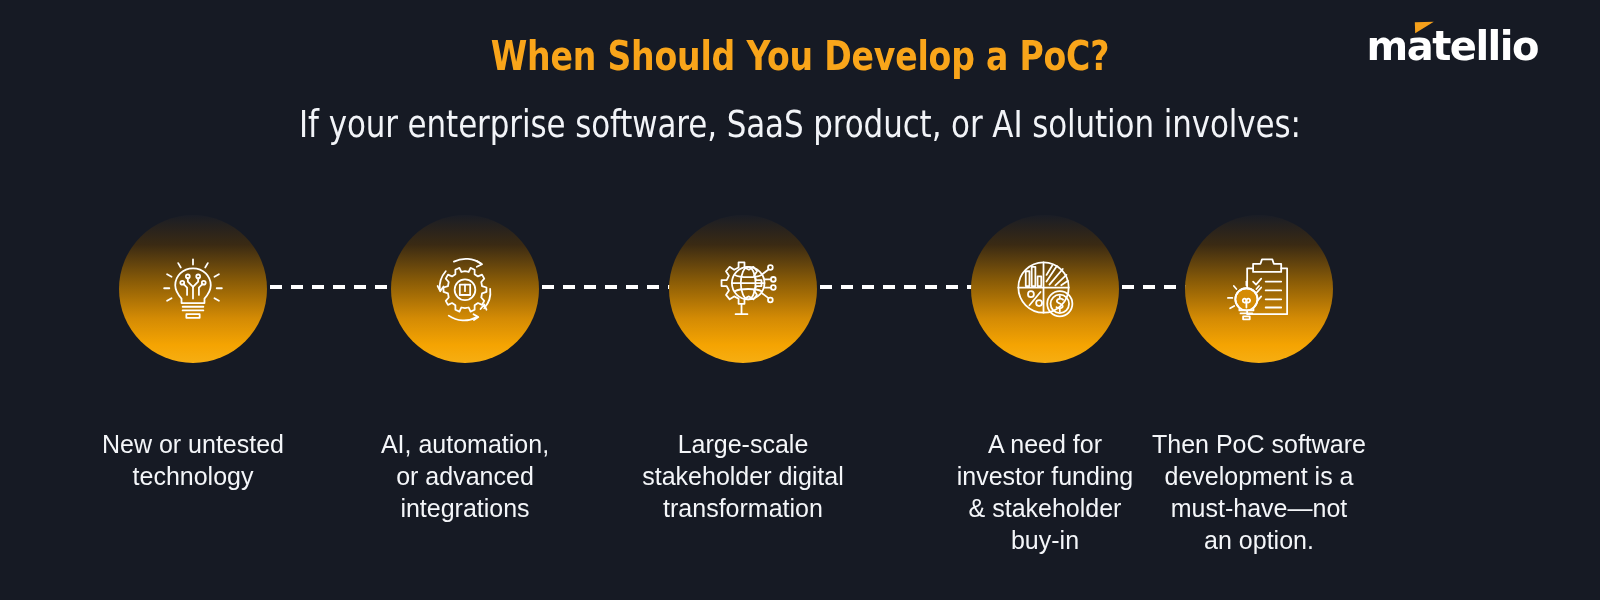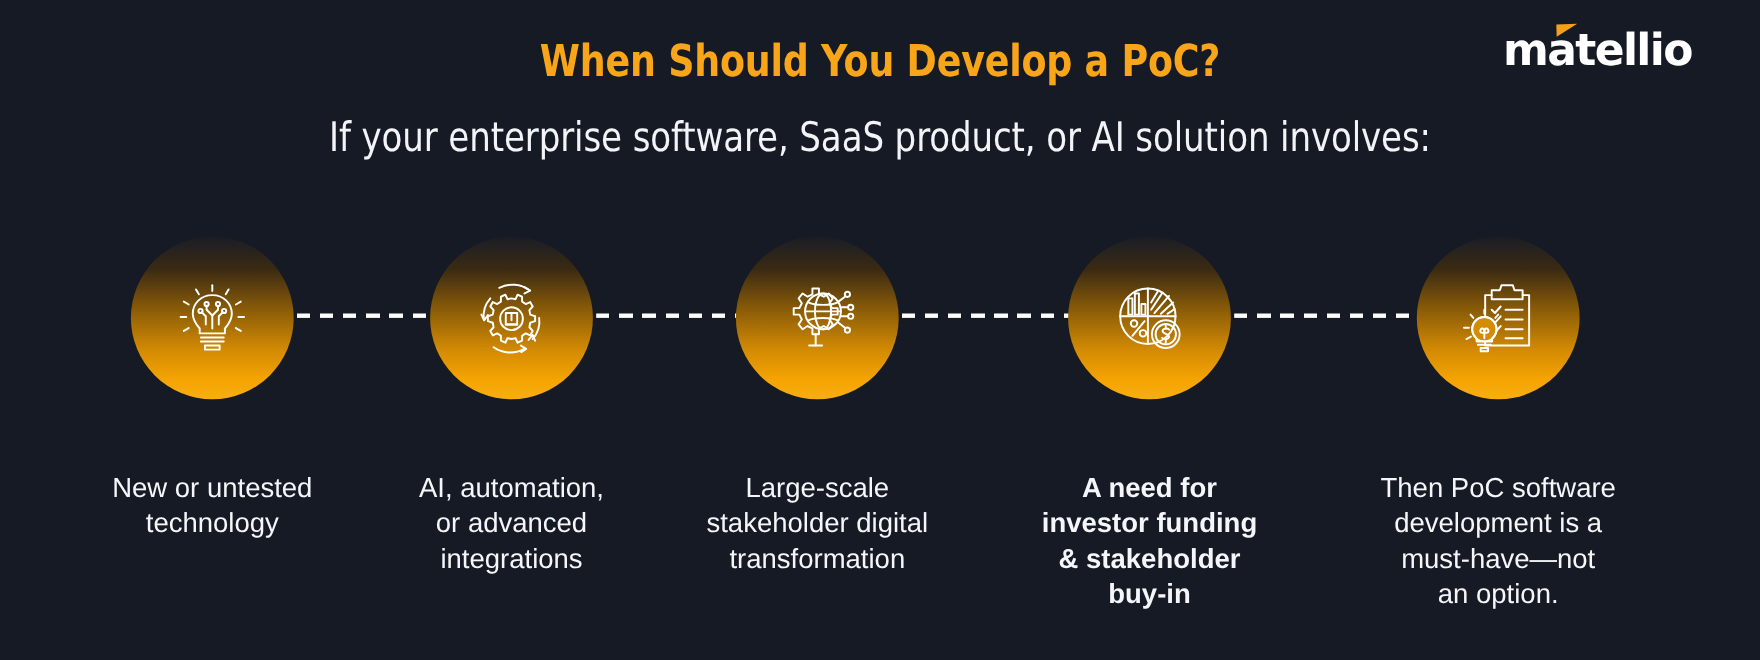--- a/index.html
+++ b/index.html
@@ -242,21 +242,21 @@
             <line x1="48" y1="70" x2="48" y2="84"></line>
             <line x1="40" y1="84" x2="56" y2="84"></line>
           </g>
         </svg>
       </div>
       <div class="caption">Large-scale
 stakeholder digital
 transformation</div>
     </div>
 
-    <div class="step" style="left:905px;font-weight:bold;">
+    <div class="step" style="left:905px;">
       <div class="bubble">
         <svg viewBox="0 0 100 100">
           <g fill="none" stroke="#ffffff" stroke-width="2.4" stroke-linecap="round" stroke-linejoin="round">
             <circle cx="48" cy="48" r="34"></circle>
             <line x1="48" y1="14" x2="48" y2="82"></line>
             <line x1="14" y1="48" x2="82" y2="48"></line>
 
             <rect x="24" y="26" width="5" height="20"></rect>
             <rect x="32" y="20" width="5" height="26"></rect>
             <rect x="40" y="33" width="5" height="13"></rect>
@@ -278,21 +278,21 @@
             <line x1="70" y1="77" x2="70" y2="80.5"></line>
           </g>
         </svg>
       </div>
       <div class="caption">A need for
 investor funding
 &amp; stakeholder
 buy-in</div>
     </div>
 
-    <div class="step" style="left:1222px;">
+    <div class="step" style="left:1119px;">
       <div class="bubble">
         <svg viewBox="0 0 100 100">
           <g fill="none" stroke="#ffffff" stroke-width="2.4" stroke-linecap="round" stroke-linejoin="round">
 
             <path d="M42 22 L34 22 L34 84 L88 84 L88 22 L80 22"></path>
             <path d="M42 16 L52 16 L54 10 L68 10 L70 16 L80 16 L80 27 L42 27 Z"></path>
 
             <path d="M42 40 L46 44 L53 36"></path>
             <line x1="59" y1="40" x2="80" y2="40"></line>
             <path d="M42 52 L46 56 L53 48"></path>

